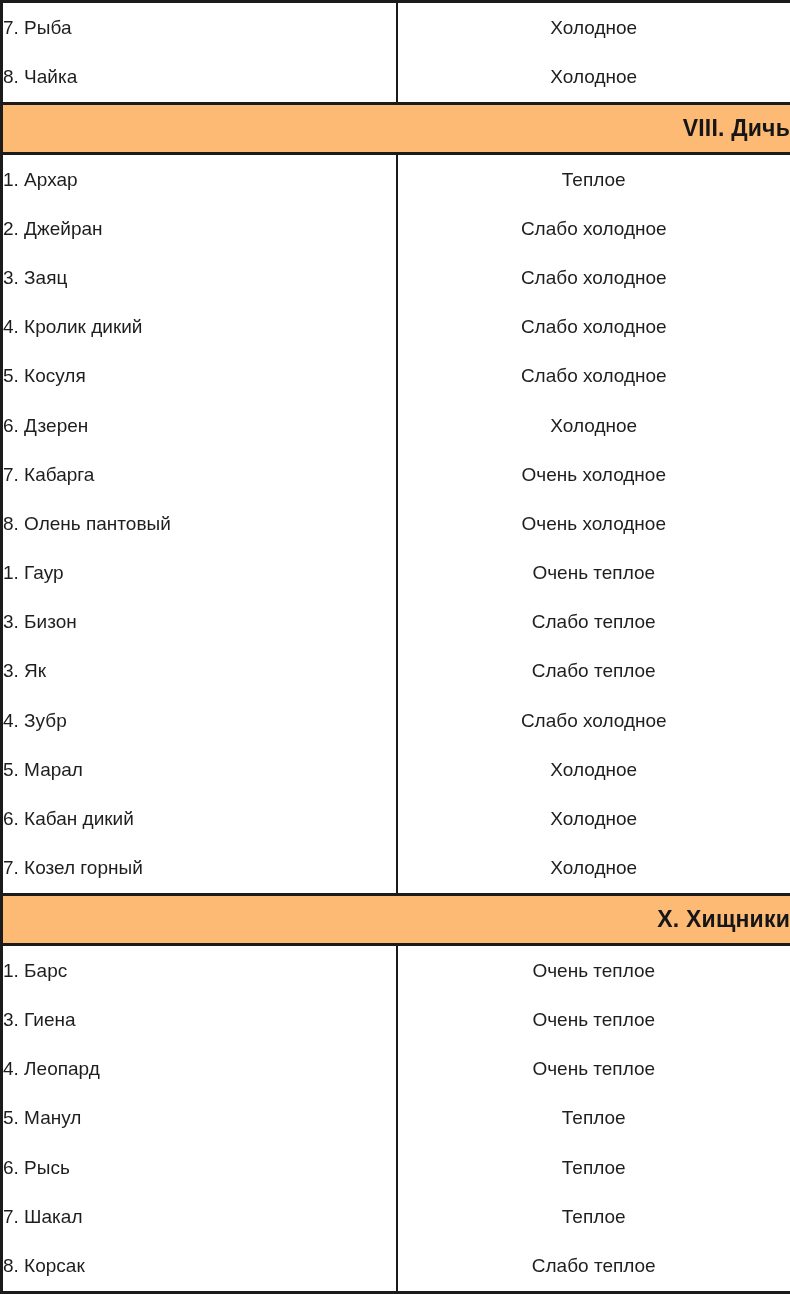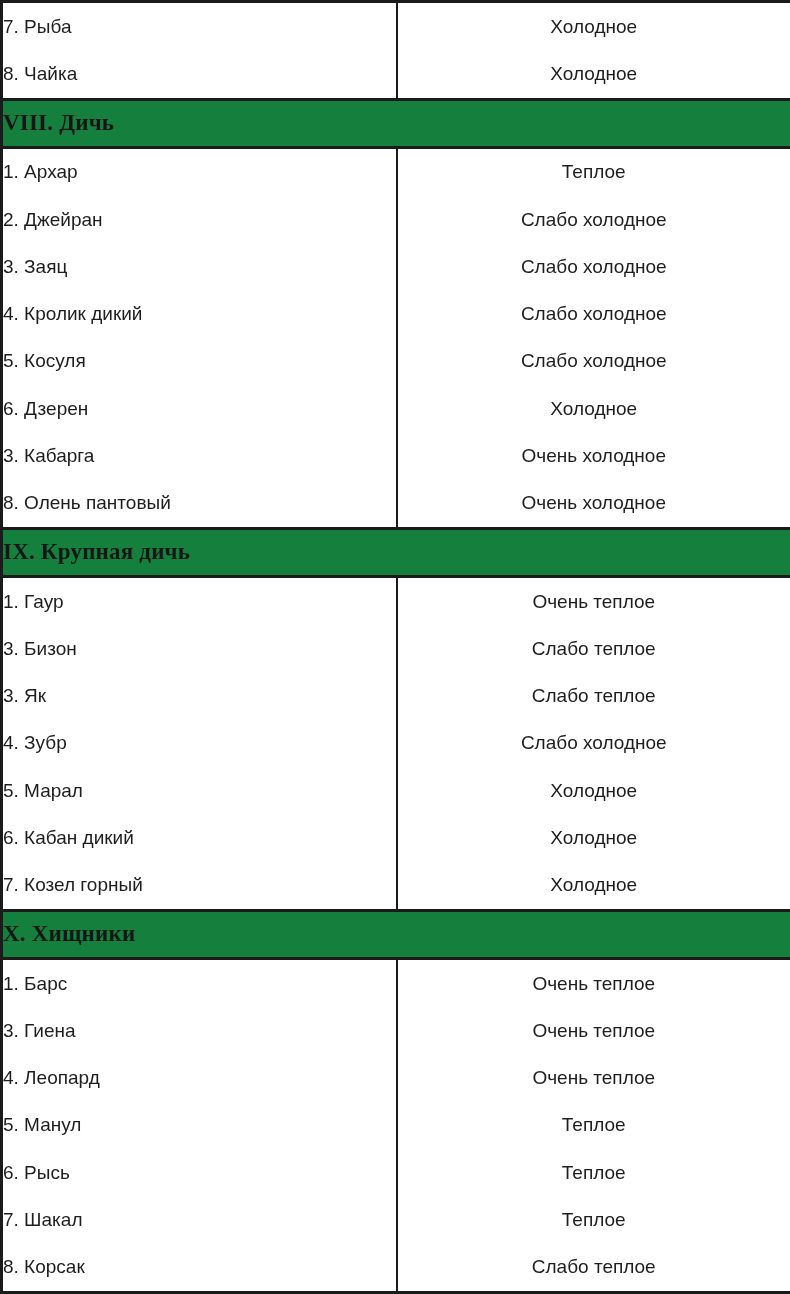--- a/index.html
+++ b/index.html
@@ -36,26 +36,26 @@
     text-align: left;
     padding-left: 13px;
     border-right: 2px solid #1b1b1b;
   }
   td.value-cell {
     text-align: center;
   }
   tr.section-header-row td {
     height: 44px;
     padding: 0;
-    text-align: left;
+    text-align: right;
     vertical-align: middle;
-    background: #15803d;
+    background: #fdba74;
     border-top: 3px solid #1b1b1b;
     border-bottom: 3px solid #1b1b1b;
-    font-family: Liberation Serif, serif;
+    font-family: Liberation Sans, sans-serif;
     font-weight: bold;
     font-size: 23px;
     letter-spacing: 0.2px;
     color: #161616;
   }
 </style>
 </head>
 <body>
 
 <div class="page">
@@ -103,32 +103,29 @@
     <td class="name-cell">5. Косуля</td>
     <td class="value-cell">Слабо холодное</td>
   </tr>
 
   <tr class="data-row">
     <td class="name-cell">6. Дзерен</td>
     <td class="value-cell">Холодное</td>
   </tr>
 
   <tr class="data-row">
-    <td class="name-cell">3. Кабарга</td>
+    <td class="name-cell">7. Кабарга</td>
     <td class="value-cell">Очень холодное</td>
   </tr>
 
   <tr class="data-row">
     <td class="name-cell">8. Олень пантовый</td>
     <td class="value-cell">Очень холодное</td>
   </tr>
 
-  <tr class="section-header-row">
-    <td colspan="2">IX. Крупная дичь</td>
-  </tr>
 
   <tr class="data-row">
     <td class="name-cell">1. Гаур</td>
     <td class="value-cell">Очень теплое</td>
   </tr>
 
   <tr class="data-row">
     <td class="name-cell">3. Бизон</td>
     <td class="value-cell">Слабо теплое</td>
   </tr>

